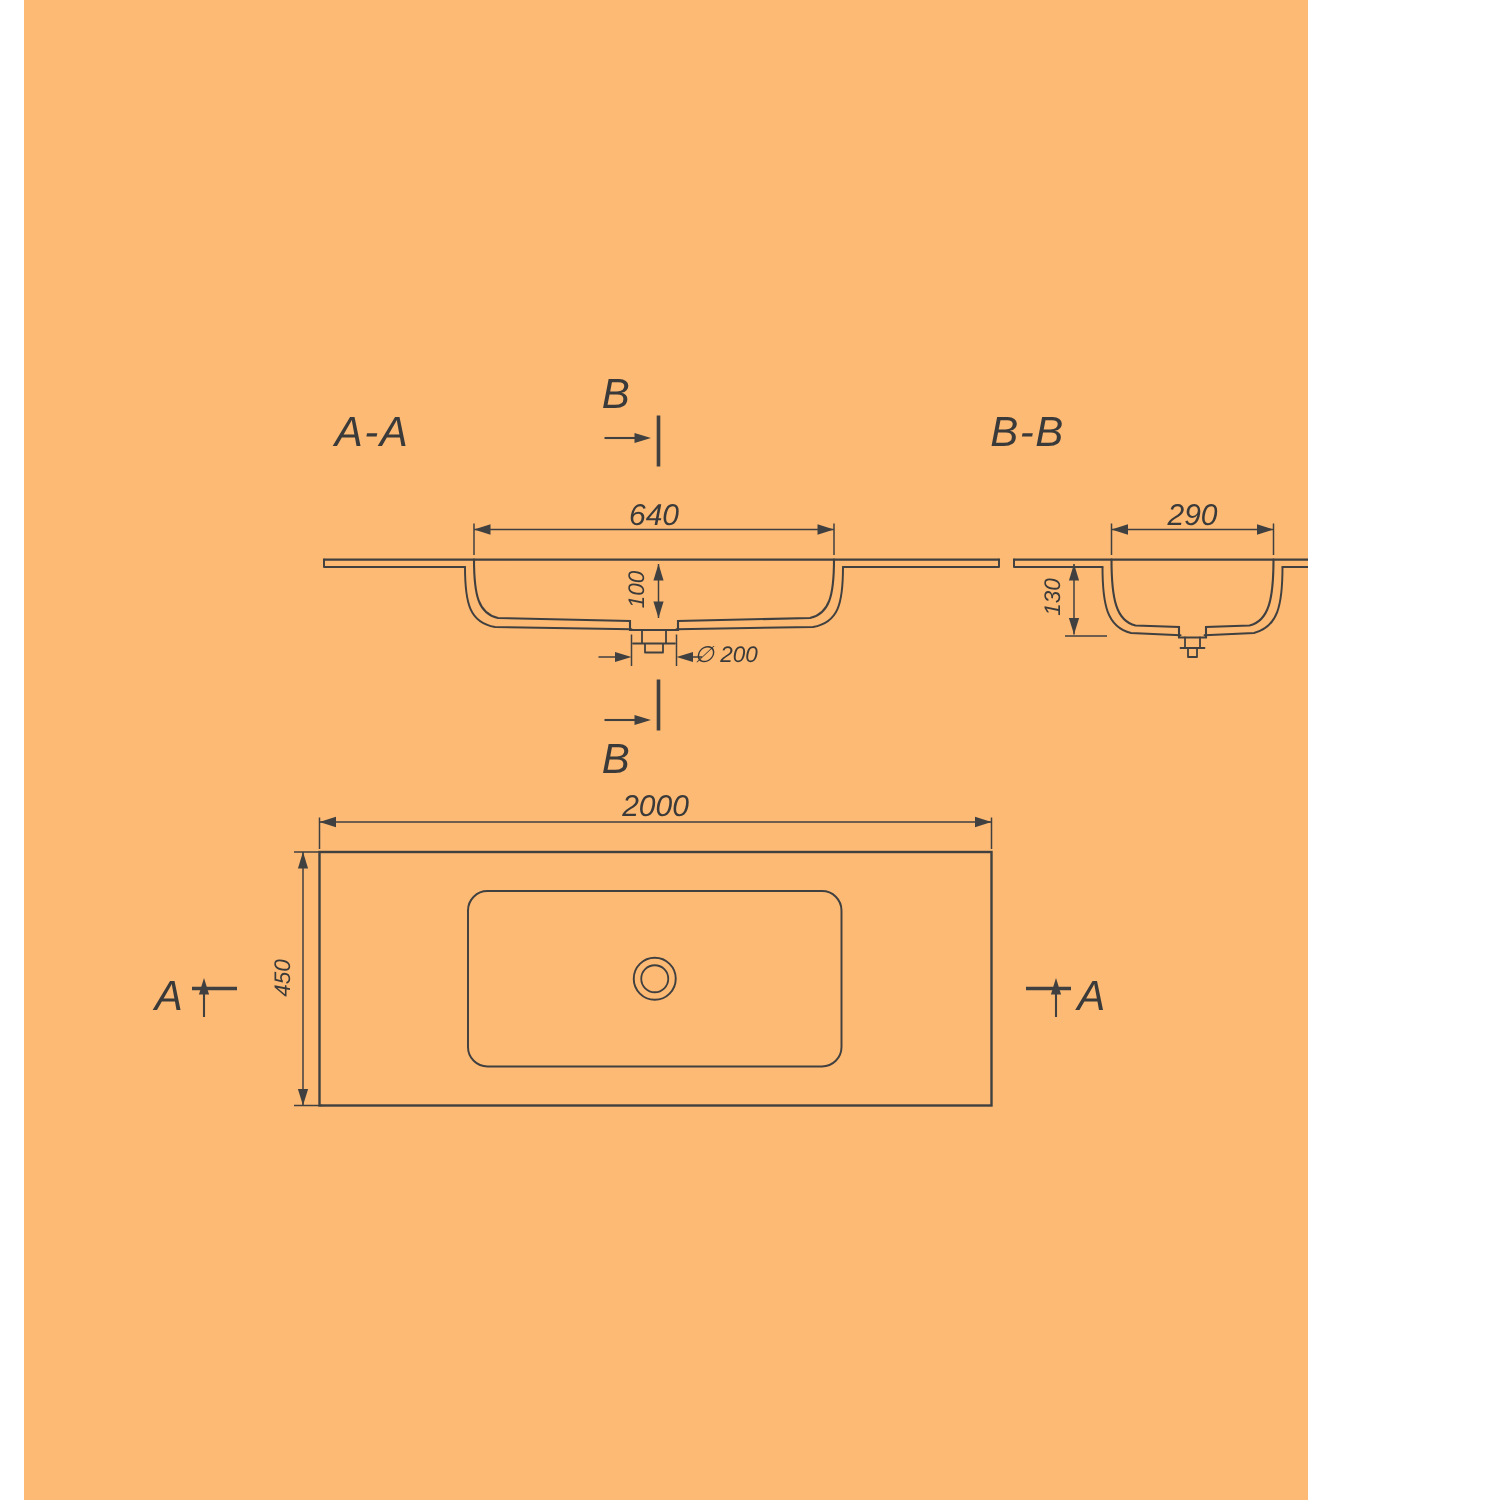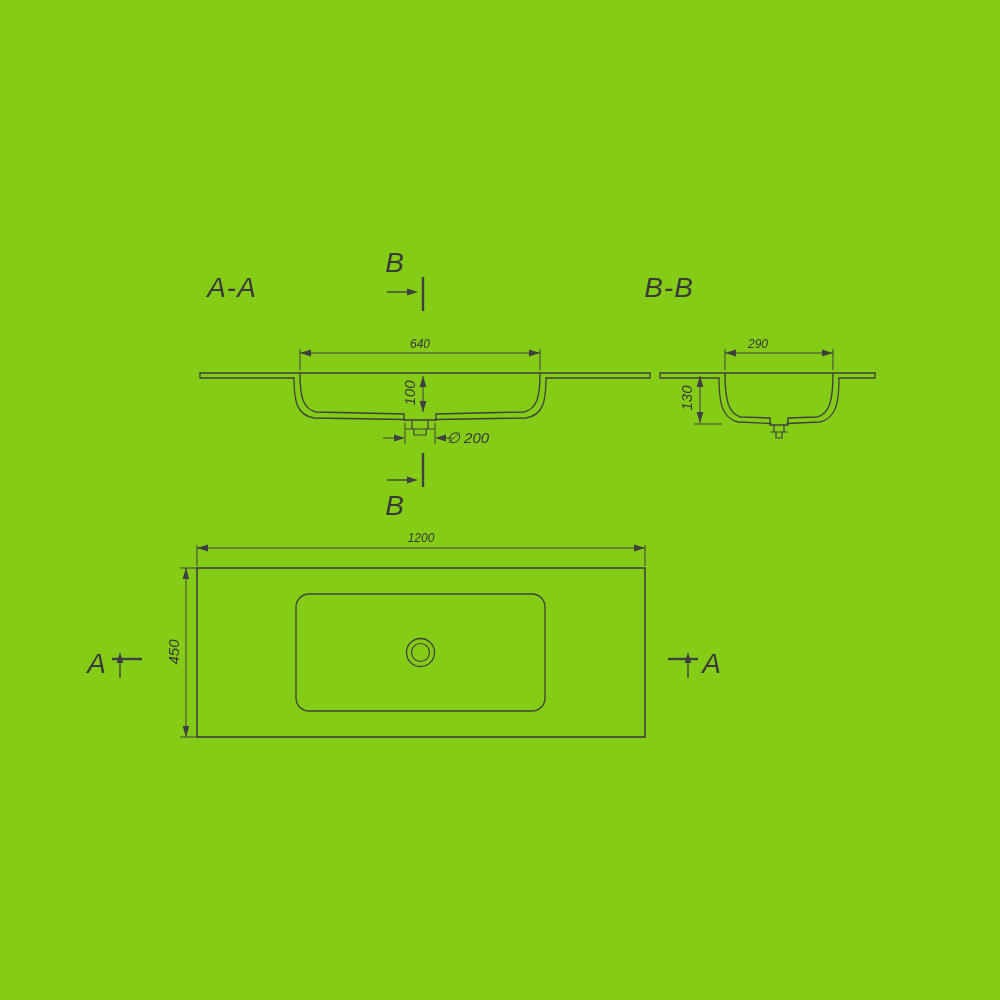--- a/index.html
+++ b/index.html
@@ -1,35 +1,36 @@
 <!DOCTYPE html>
 <html><head>
 <meta charset="utf-8">
 <style>
   html,body{margin:0;padding:0;background:#ffffff;}
   .canvas{
     position:relative;
-    width:1000px;height:1000px;
-    background:#84cc16;
+    width:856px;height:1000px;
+    background:#fdba74;
     font-family:"Liberation Sans", sans-serif;
     overflow:hidden;
+    margin-left:16px;
   }
   .canvas svg{position:absolute;left:0;top:0;}
   .lbl{
     position:absolute;
     transform:translate(-50%,-50%);
     font-style:italic;
     color:#3a3a3a;
     white-space:nowrap;
     line-height:1;
     user-select:none;
   }
   .lbl.rot{transform:translate(-50%,-50%) rotate(-90deg);}
   .section-lbl{font-size:28px;letter-spacing:1px;}
-  .dim-lbl{font-size:12px;}
+  .dim-lbl{font-size:20px;}
   .dim-lbl-sm{font-size:15px;}
 </style>
 </head>
 <body>
 
 <div class="canvas">
 
   <svg width="1000" height="1000" viewBox="0 0 1000 1000" shape-rendering="geometricPrecision">
 
     <g stroke="#404040" fill="none" stroke-linecap="round">
@@ -105,27 +106,27 @@
   <span class="lbl section-lbl" style="left:395px;top:263px">B</span>
 
   <span class="lbl section-lbl" style="left:669px;top:288px">B-B</span>
 
   <span class="lbl dim-lbl" style="left:420px;top:344px">640</span>
 
   <span class="lbl dim-lbl-sm rot" style="left:409px;top:393px">100</span>
 
   <span class="lbl dim-lbl-sm" style="left:468px;top:437px">∅ 200</span>
 
-  <span class="lbl dim-lbl" style="left:758px;top:344px">290</span>
+  <span class="lbl dim-lbl" style="left:779px;top:344px">290</span>
 
   <span class="lbl dim-lbl-sm rot" style="left:686px;top:398px">130</span>
 
   <span class="lbl section-lbl" style="left:395px;top:506px">B</span>
 
-  <span class="lbl dim-lbl" style="left:421px;top:538px">1200</span>
+  <span class="lbl dim-lbl" style="left:421px;top:538px">2000</span>
 
   <span class="lbl dim-lbl-sm rot" style="left:173px;top:652px">450</span>
 
   <span class="lbl section-lbl" style="left:97px;top:664px">A</span>
 
   <span class="lbl section-lbl" style="left:712px;top:664px">A</span>
 
 </div>
 
 </body></html>

